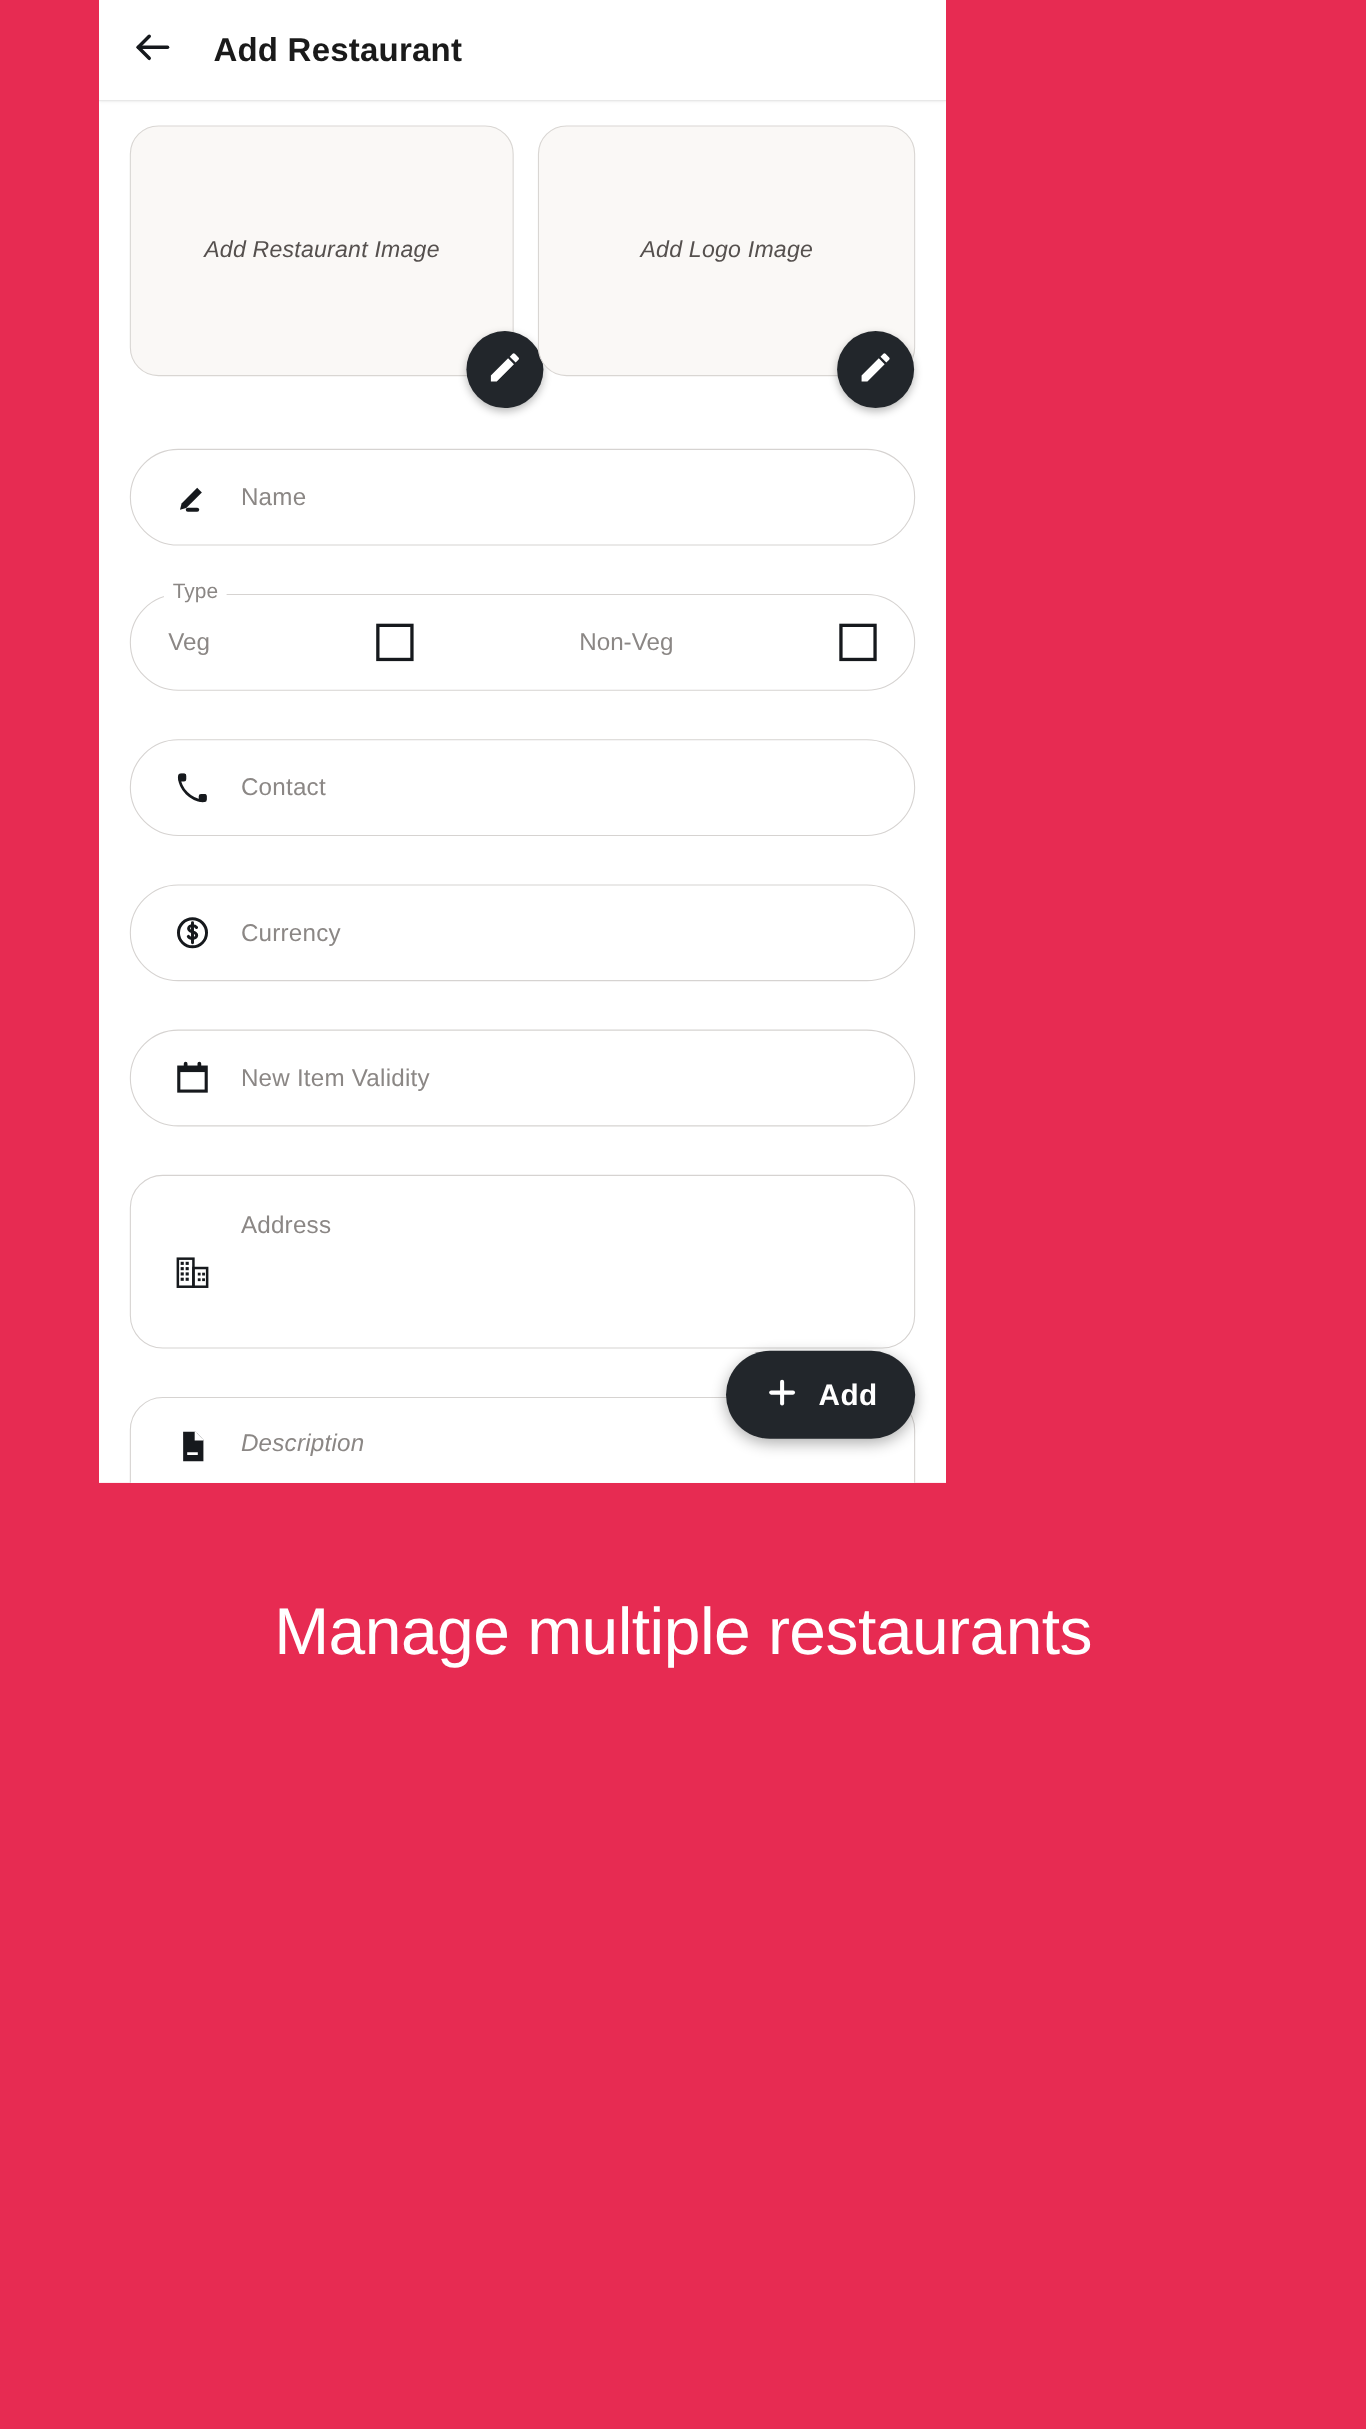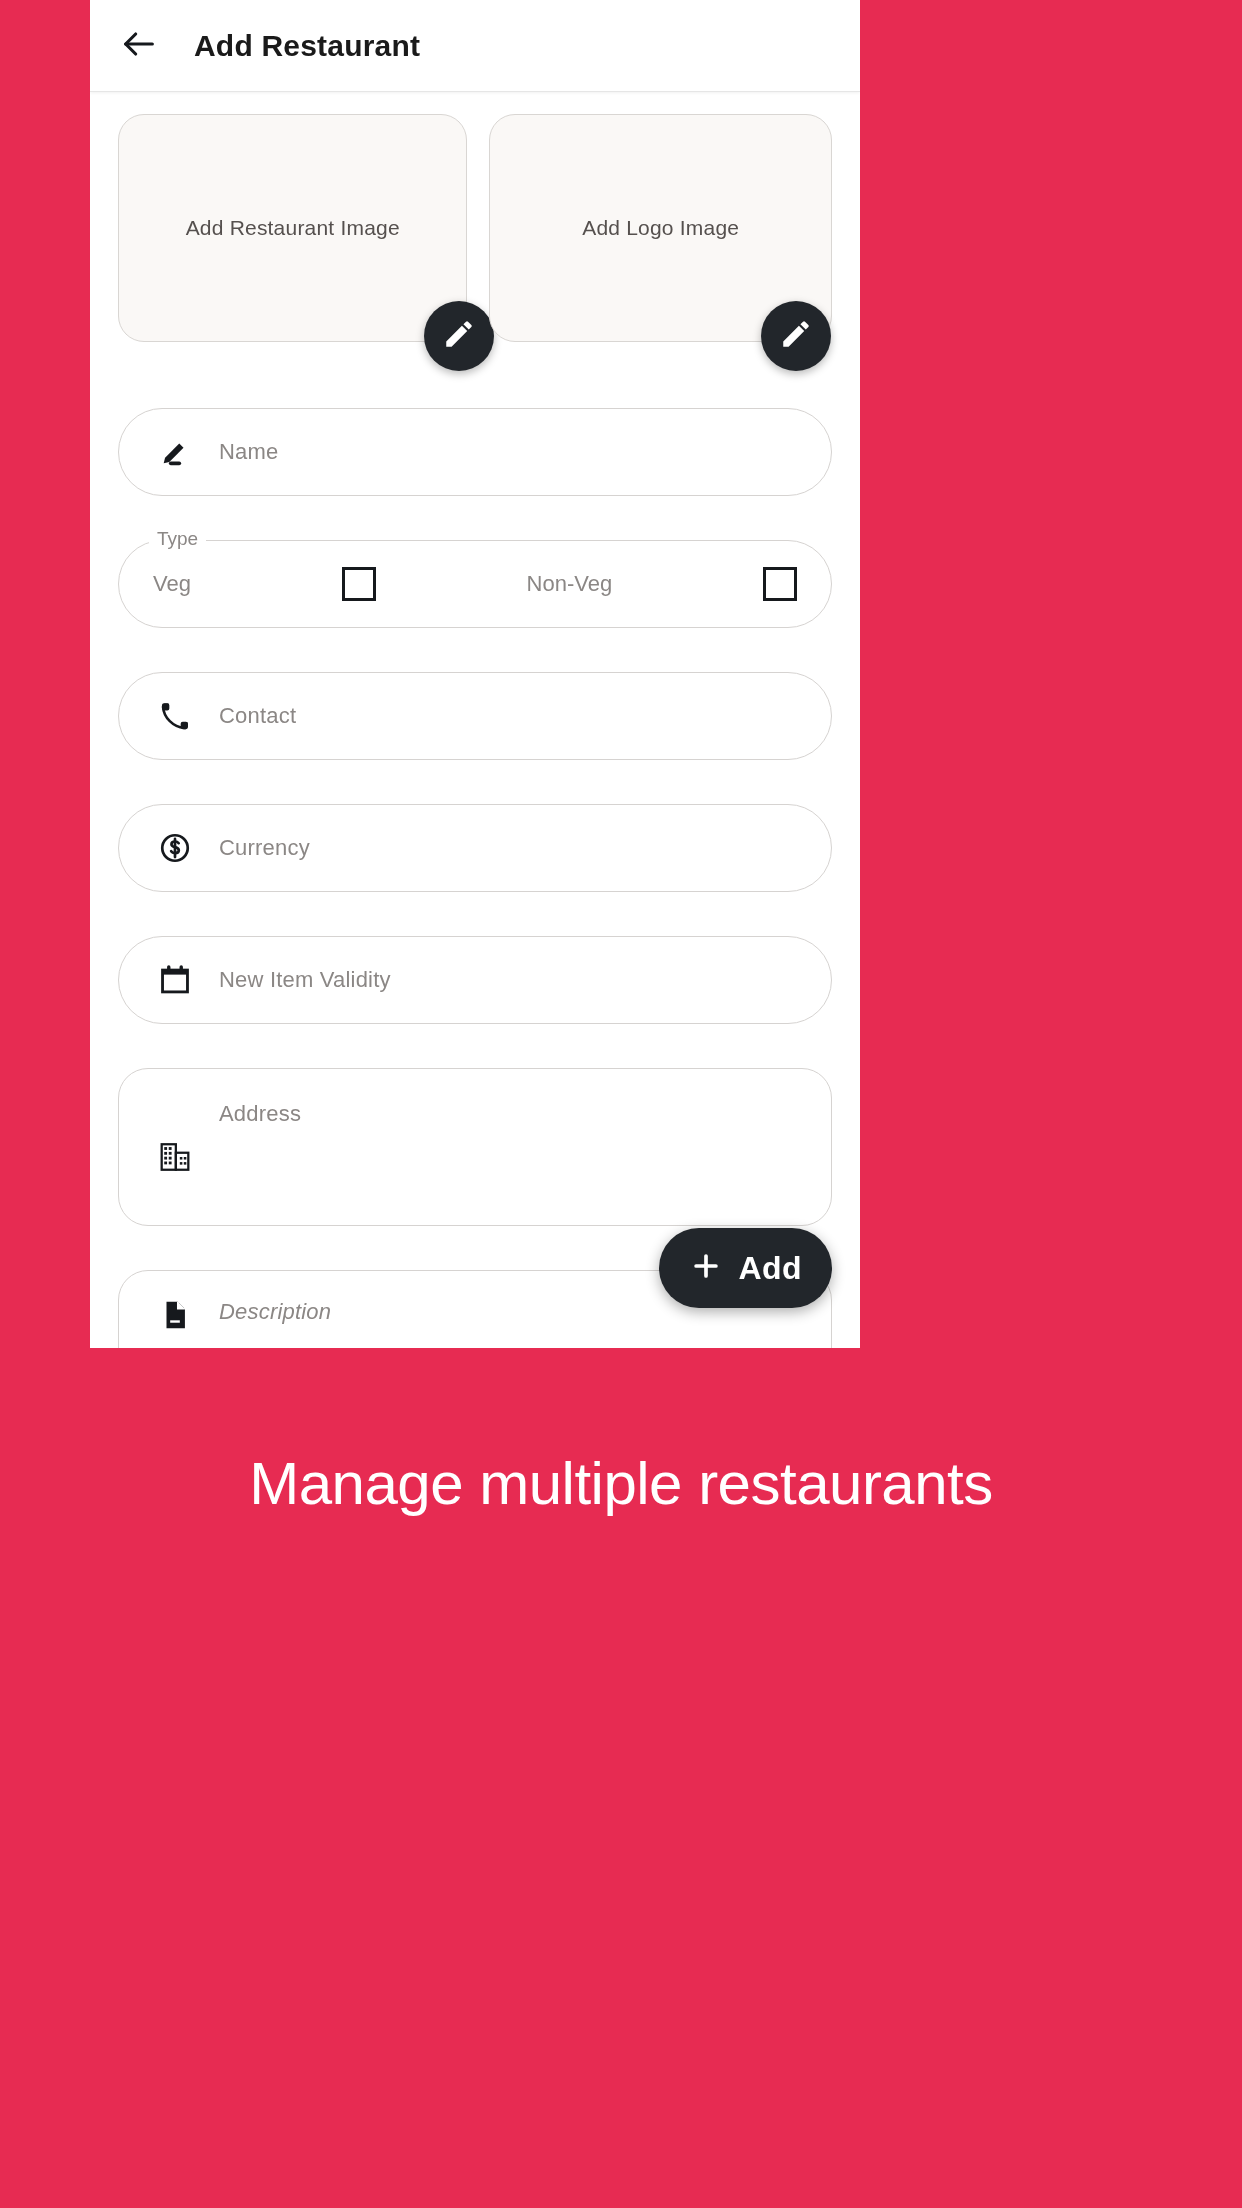--- a/index.html
+++ b/index.html
@@ -39,21 +39,21 @@
 
   
   #screen-body {
     position: relative;
     padding: 22px 28px 0 28px;
     background: #ffffff;
     height: calc(100% - 92px);
   }
 
   
-  .upload-row { display: flex; gap: 22px; position: relative; }
+  .upload-row { display: flex; gap: 22px; position: relative; font-style: italic; }
   .upload-card {
     position: relative;
     background: #faf8f6;
     border: 1px solid #d9d6d3;
     border-radius: 26px;
     height: 228px;
     display: flex; align-items: center; justify-content: center;
     cursor: pointer;
   }
   .upload-card.wide { flex: 1.02; }
@@ -142,21 +142,21 @@
     right: 28px; bottom: 40px;
     height: 80px; min-width: 172px;
     background: #22262b;
     border-radius: 40px;
     display: flex; align-items: center; justify-content: center;
     gap: 16px; padding: 0 30px;
     box-shadow: 0 4px 14px rgba(0,0,0,0.32);
     cursor: pointer; z-index: 20;
   }
   #add-fab-label {
-    color: #fff; font-size: 32px; font-weight: 700; letter-spacing: 0.4px;
+    color: #fff; font-size: 27px; font-weight: 700; letter-spacing: 0.4px;
   }
 
   
   #caption {
     position: absolute;
     left: 0; right: 0; top: 1404px;
     text-align: center;
     color: #ffffff;
     font-size: 60px;
     font-weight: 400;

